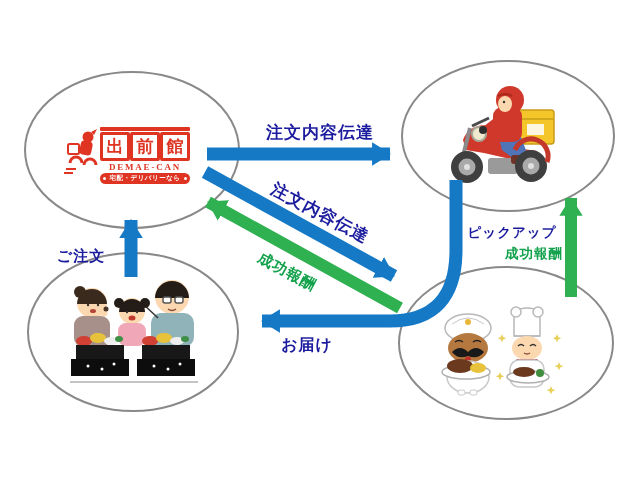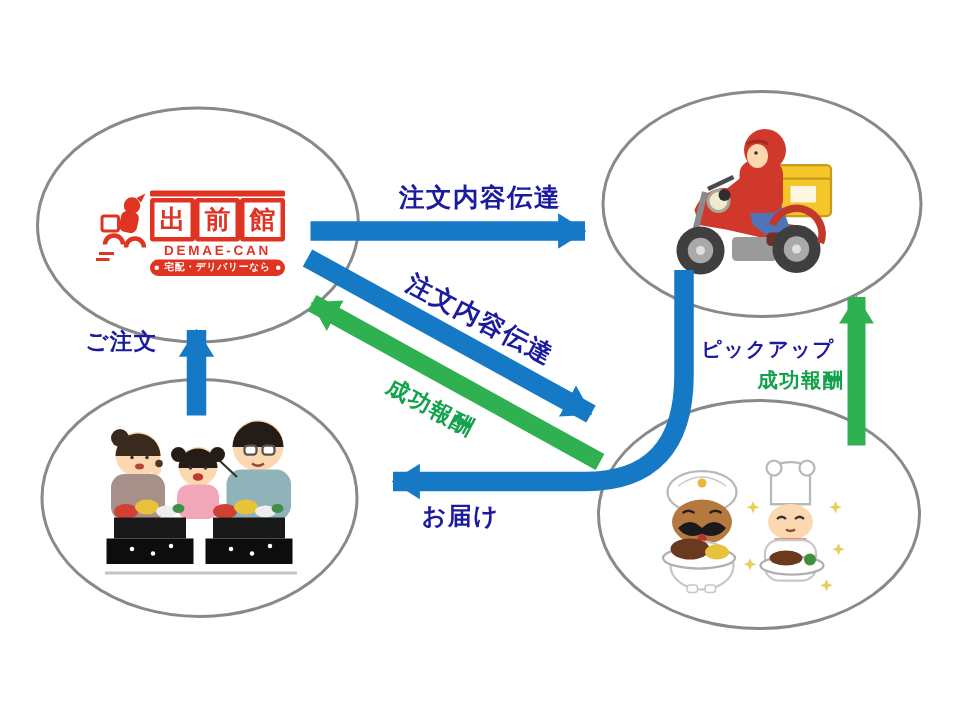--- a/index.html
+++ b/index.html
@@ -4,35 +4,35 @@
 <style>
   html,body{margin:0;padding:0;background:#fff;}
   #canvas{position:relative;width:640px;height:480px;background:#ffffff;overflow:hidden;
           font-family:"Liberation Sans","DejaVu Sans",sans-serif;}
   #diagram-svg{position:absolute;left:0;top:0;}
   .lbl{position:absolute;font-weight:bold;white-space:nowrap;font-size:15px;color:#1b1b9e;
        letter-spacing:1px;transform:translate(-50%,-50%);z-index:5;}
   #lbl-order-top{left:320px;top:132px;font-size:17px;}
   #lbl-order-diag{left:320px;top:213px;font-size:17px;transform:translate(-50%,-50%) rotate(28deg);}
   #lbl-fee-diag{left:287px;top:272px;font-size:15px;color:#13a24c;transform:translate(-50%,-50%) rotate(28deg);}
-  #lbl-gochumon{left:81px;top:228px;font-size:15px;}
+  #lbl-gochumon{left:81px;top:256px;font-size:15px;}
   #lbl-pickup{left:512px;top:233px;font-size:13.5px;}
   #lbl-fee-right{left:534px;top:254px;font-size:13.5px;color:#13a24c;}
   #lbl-otodoke{left:307px;top:345px;font-size:16px;}
 
   
   #logo{position:absolute;left:64px;top:127px;display:flex;align-items:flex-start;z-index:4;}
   #logo-main{width:90px;}
   #logo-topbar{height:4px;background:#df3422;border-radius:1px;margin-bottom:1px;}
   #logo-boxes{display:flex;justify-content:space-between;}
   .kbox{width:24px;height:23px;border:3px solid #df3422;background:#fff;border-radius:2px;
         display:flex;align-items:center;justify-content:center;
         font-size:17px;font-weight:bold;color:#df3422;line-height:1;}
   #logo-romaji{margin-top:1px;text-align:center;font-size:9px;font-weight:bold;color:#df3422;
-               letter-spacing:1.8px;white-space:nowrap;}
+               letter-spacing:1.8px;white-space:nowrap;font-family:Liberation Serif, serif;}
   #logo-banner{margin-top:1px;background:#df3422;border-radius:6px;height:11px;
                display:flex;align-items:center;justify-content:space-between;padding:0 3px;}
   #logo-banner .tagline{color:#fff;font-size:6.5px;font-weight:bold;white-space:nowrap;letter-spacing:0.5px;}
   .bdot{width:3px;height:3px;border-radius:50%;background:#fff;flex:0 0 auto;}
 </style>
 </head>
 <body>
 
 <div id="canvas">
 

